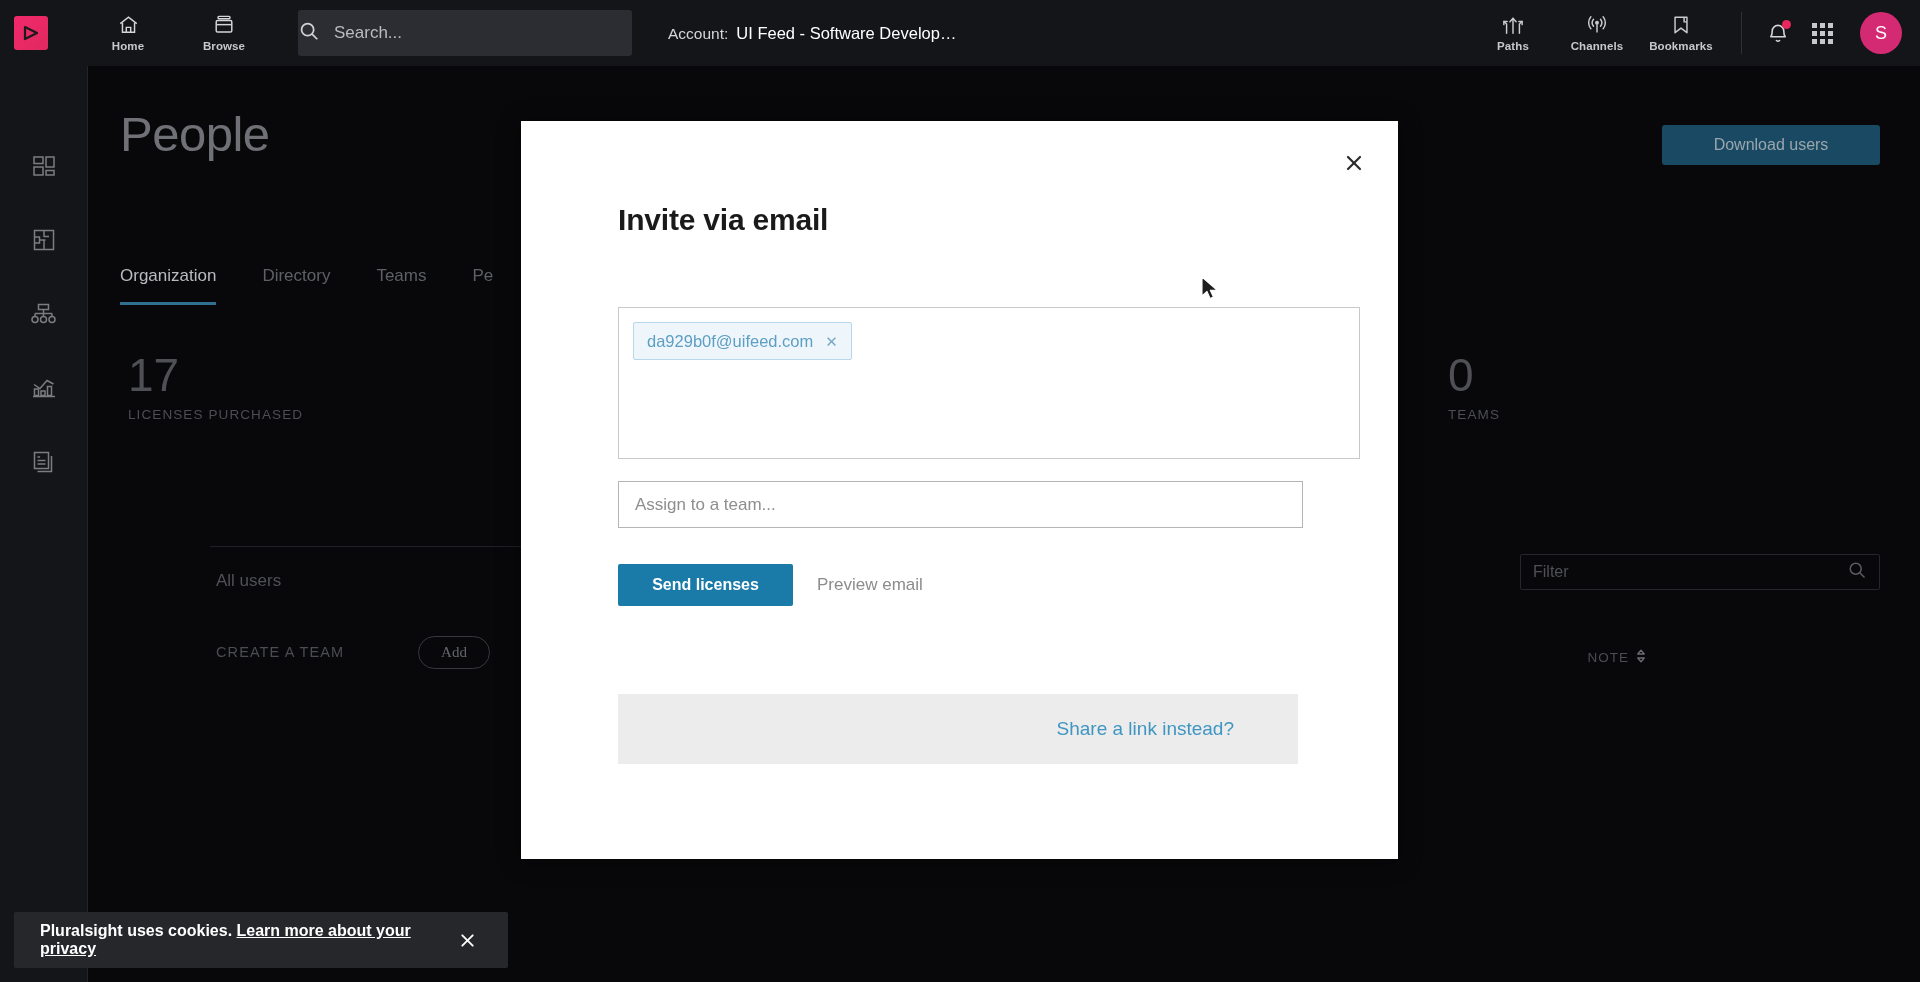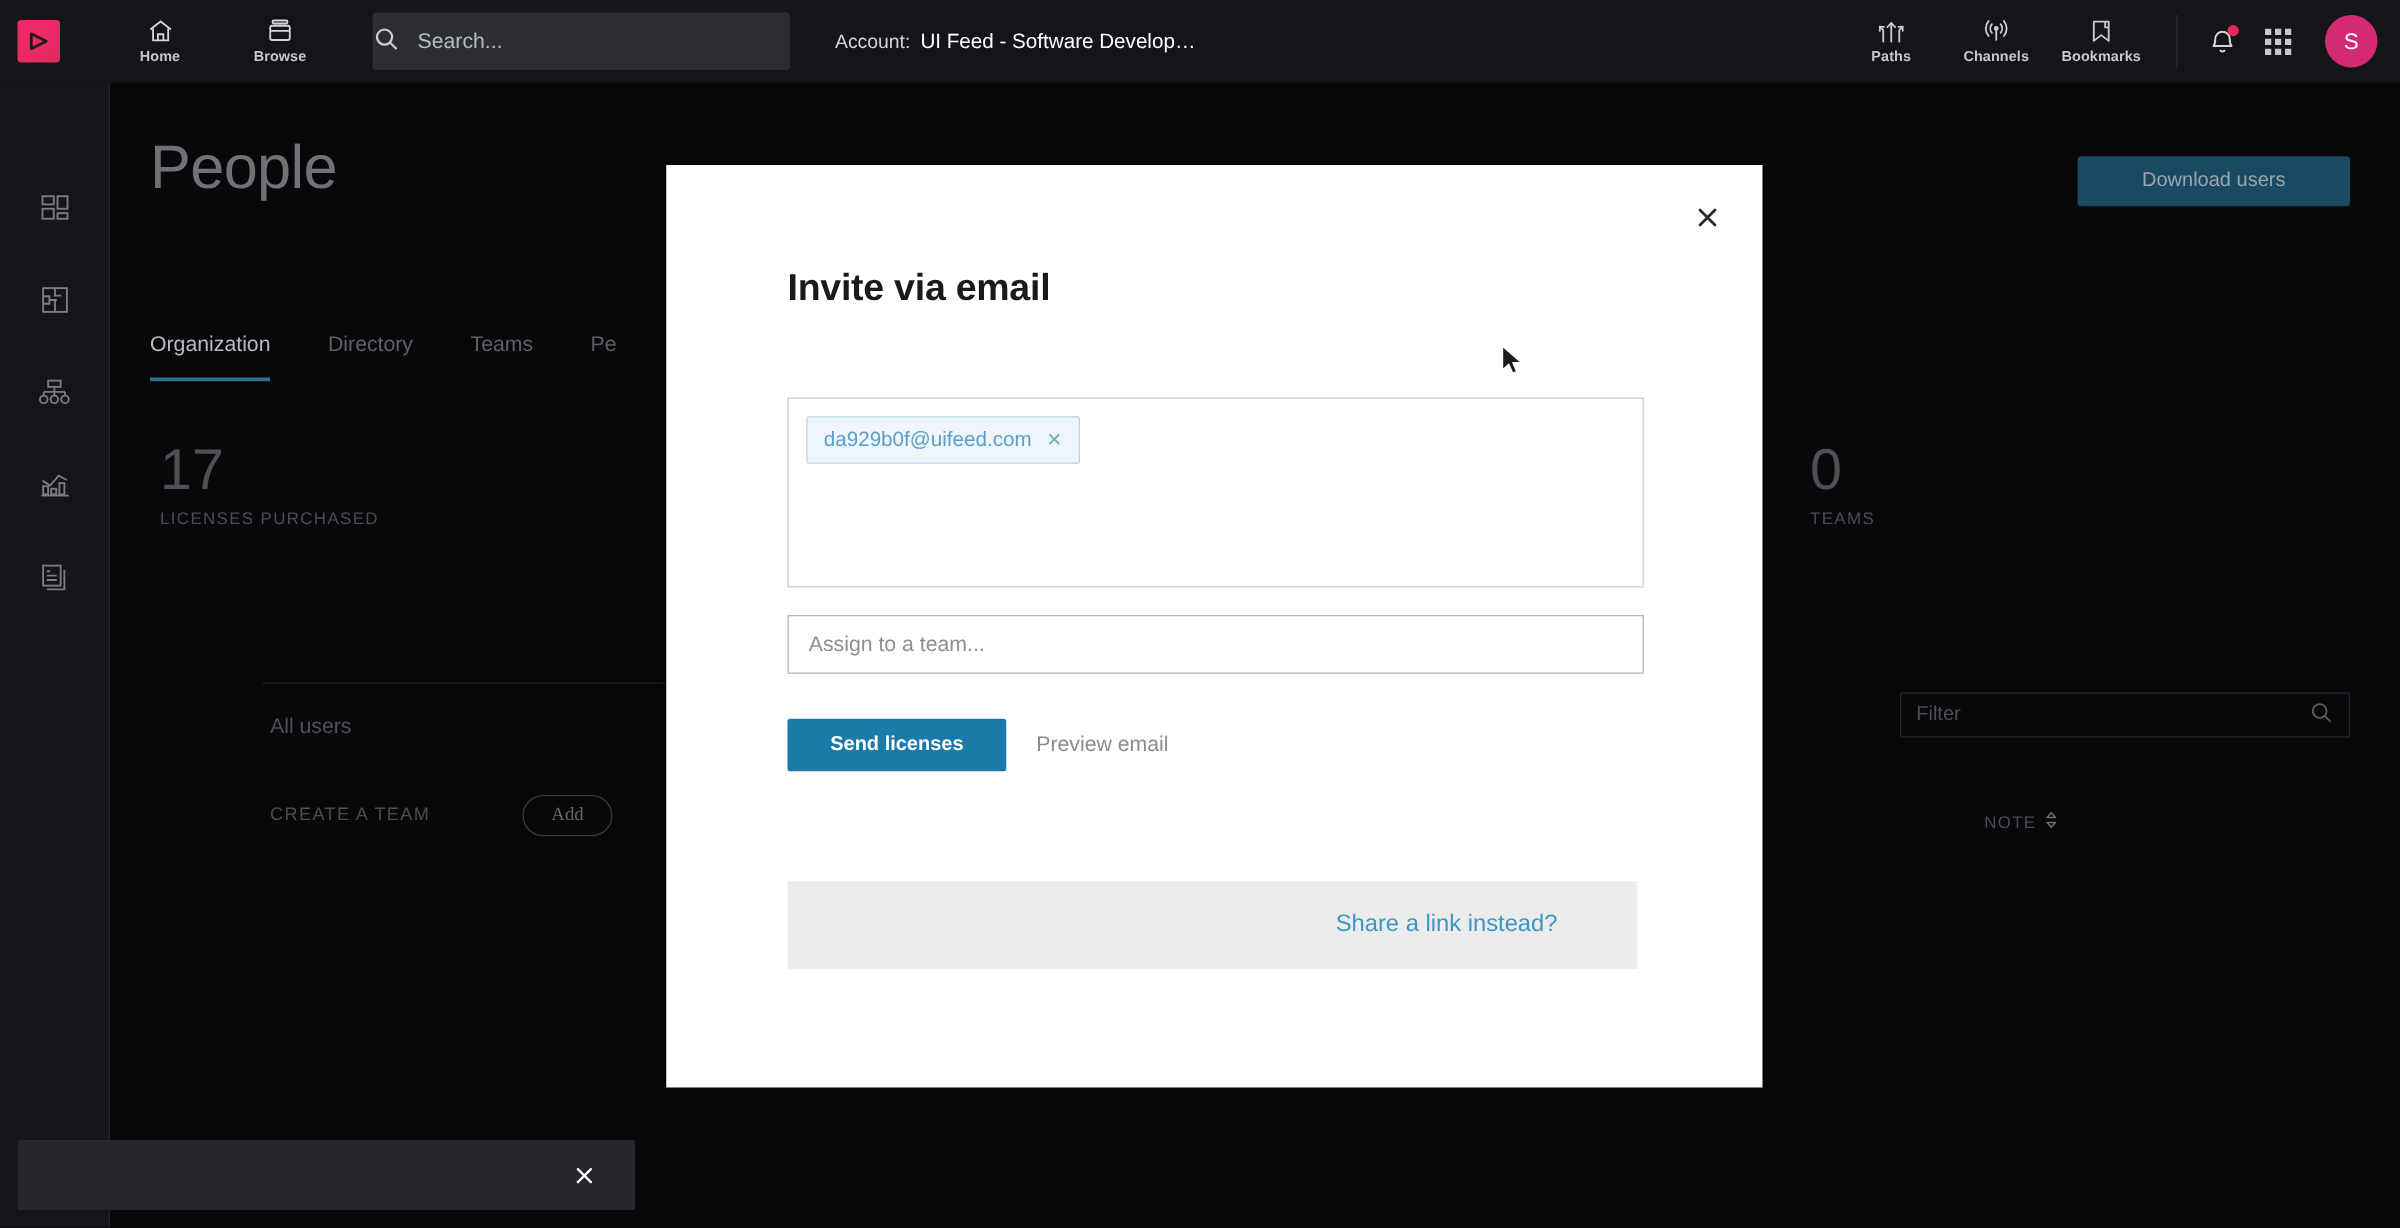--- a/index.html
+++ b/index.html
@@ -167,46 +167,45 @@
 
   .note-col {
     position: absolute; right: 274px; top: 583px;
     display: flex; align-items: center; gap: 7px;
     font-size: 13.5px; letter-spacing: 1px; color: #4b4d52; cursor: pointer;
   }
 
   
   .modal {
     position: absolute;
-    left: 521px; top: 132px;
+    left: 521px; top: 121px;
     width: 877px; height: 738px;
     background: #ffffff;
     z-index: 50;
     box-shadow: 0 2px 22px rgba(0,0,0,.45);
-    margin-left: 12px;
   }
   .modal-close {
     position: absolute; right: 24px; top: 22px;
     width: 40px; height: 40px; border: none; background: transparent;
     cursor: pointer; display:flex; align-items:center; justify-content:center;
   }
   .modal-title {
     position: absolute; left: 97px; top: 82px;
     font-size: 30px; font-weight: 700; color: #1a1a1a; letter-spacing: -.2px;
   }
   .lic-row {
     position: absolute; left: 97px; top: 150px; width: 685px;
     display: flex; align-items: baseline; justify-content: space-between;
   }
   .lic-text { font-size: 16.5px; color: #3b3b3b; }
   .clear-link { font-size: 17px; color: #4a9ac4; cursor: pointer; }
 
   .chip-box {
     position: absolute; left: 97px; top: 186px;
-    width: 685px; height: 152px;
+    width: 742px; height: 152px;
     border: 1px solid #c9c9c9; background: #fff;
     padding: 14px; cursor: text;
   }
   .chip {
     display: inline-flex; align-items: center; gap: 12px;
     height: 38px; padding: 0 13px;
     background: #eef6fb; border: 1px solid #b6d8ea; border-radius: 2px;
     font-size: 16.5px; color: #5d9ec5;
   }
   .chip .x { font-size: 15px; color: #7aa9c4; cursor: pointer; line-height: 1; }
@@ -539,20 +538,24 @@
 
   <button class="btn-send">Send licenses</button>
   <button class="btn-preview">Preview email</button>
 
   <div class="share-band">
     <span class="share-link">Share a link instead?</span>
   </div>
 </div>
 
 <div class="cookie">
+  <span class="cookie-text">
+    <span>Pluralsight uses cookies.</span>
+    <a href="#">Learn more about your privacy</a>
+  </span>
   <button class="cookie-close">
     <svg width="17" height="17" viewBox="0 0 18 18" fill="none" stroke="#ffffff" stroke-width="2" stroke-linecap="round">
       <path d="M3.5 3.5 L14.5 14.5"></path>
         <path d="M14.5 3.5 L3.5 14.5"></path>
     </svg>
   </button>
 </div>
 
 <span class="cursor">
   <svg width="20" height="26" viewBox="0 0 20 26">

